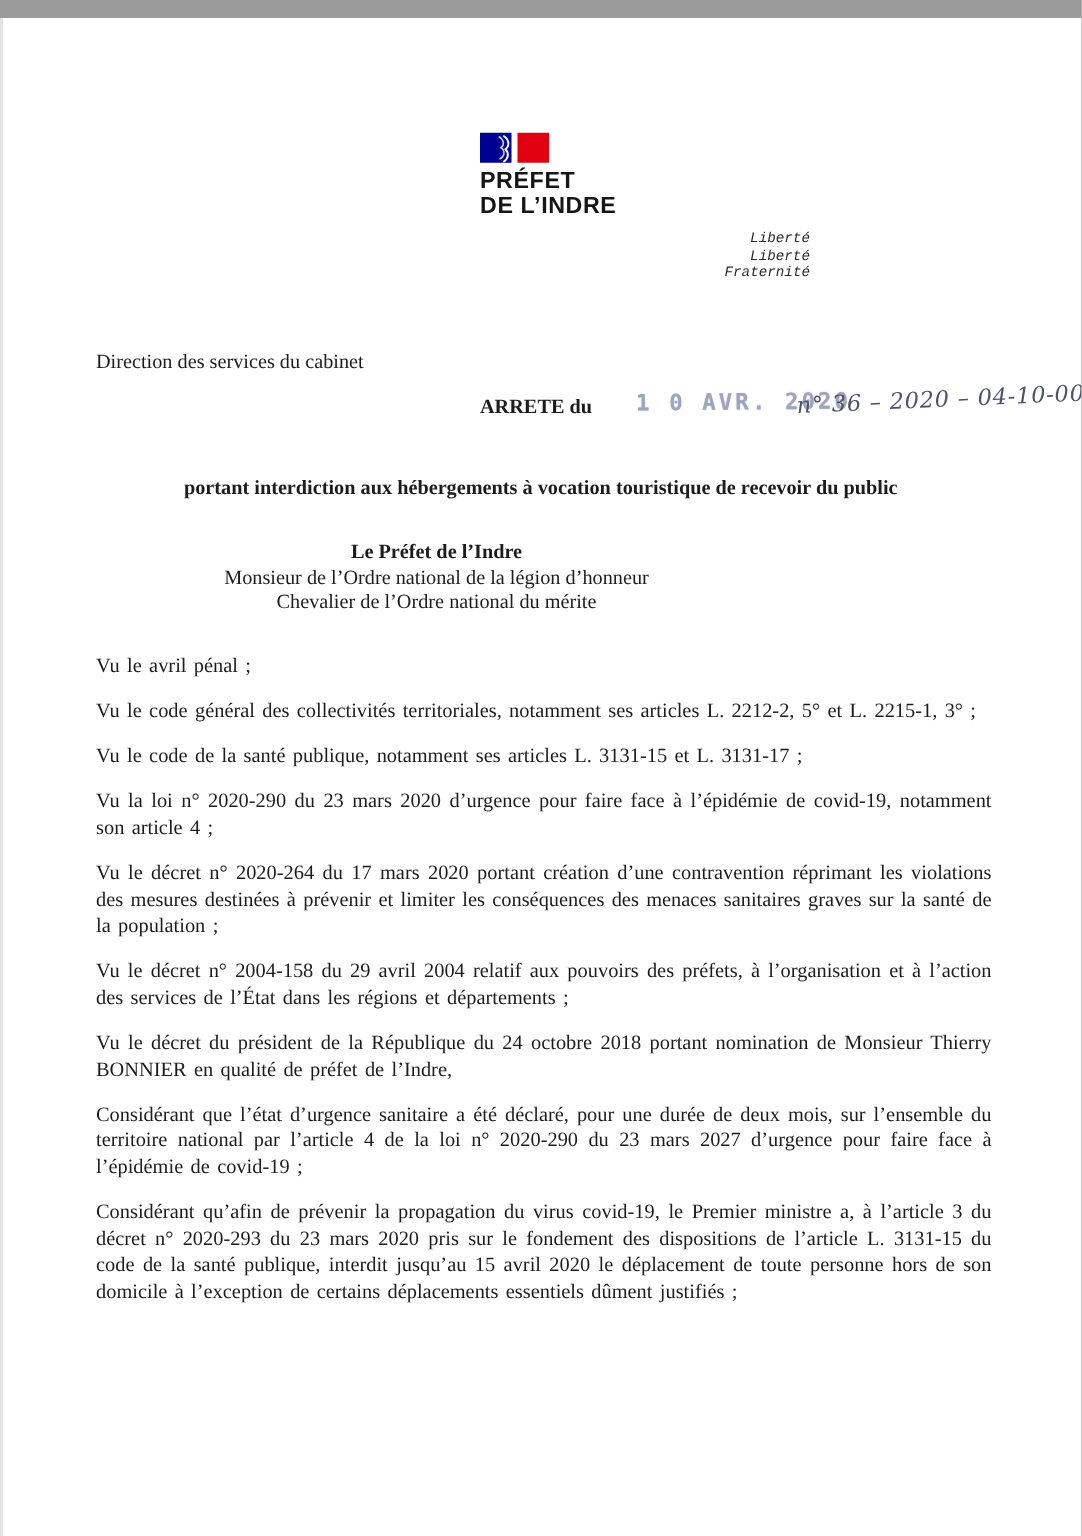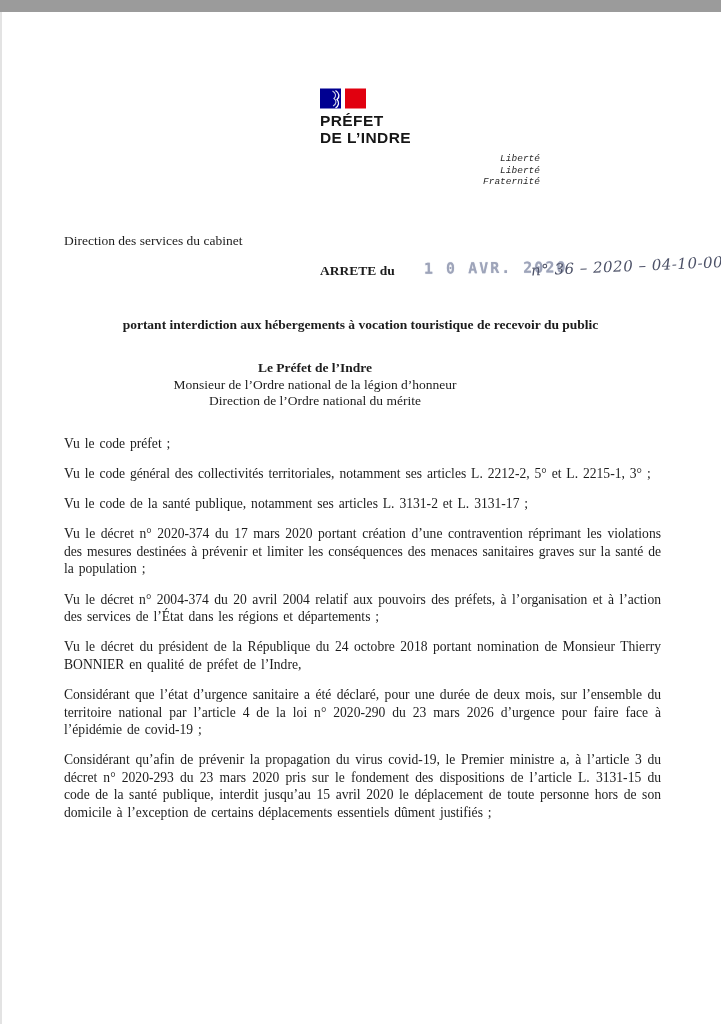--- a/index.html
+++ b/index.html
@@ -44,21 +44,21 @@
     font-family:"DejaVu Serif", serif;font-style:italic;
     font-size:15px;color:#4d5268;transform:rotate(-2.5deg);
     letter-spacing:.5px;white-space:nowrap;
   }
 
   
   .doc-title{
     position:absolute;left:0;top:305px;width:721px;
     text-align:center;font-weight:bold;font-size:13.5px;
   }
-  .authority{position:absolute;left:0;top:348px;width:582px;text-align:center;font-size:13.5px;line-height:16.5px;padding-left:24px;}
+  .authority{position:absolute;left:0;top:348px;width:582px;text-align:center;font-size:13.5px;line-height:16.5px;}
   .authority .name{font-weight:bold;}
 
   
   .doc-body{position:absolute;left:64px;top:423px;width:597px;font-size:13.6px;line-height:17.6px;}
   .doc-body p.para{margin:0 0 12.5px 0;text-align:justify;word-spacing:1.5px;}
 </style>
 </head>
 <body>
 
 <div class="page">
@@ -85,27 +85,28 @@
     <span class="arrete-label">ARRETE du</span>
     <span class="date-stamp">1 0 AVR. 2020</span>
     <span class="handwritten-number">n° 36 – 2020 – 04-10-001</span>
   </div>
 
   <div class="doc-title">portant interdiction aux hébergements à vocation touristique de recevoir du public</div>
 
   <div class="authority">
     <div class="name">Le Préfet de l’Indre</div>
     <div>Monsieur de l’Ordre national de la légion d’honneur</div>
-    <div>Direction de l’Ordre national du mérite</div>
+    <div>Chevalier de l’Ordre national du mérite</div>
   </div>
 
   <div class="doc-body">
-      <p class="para">Vu le code préfet ;</p>
+      <p class="para">Vu le avril pénal ;</p>
       <p class="para">Vu le code général des collectivités territoriales, notamment ses articles L. 2212-2, 5° et L. 2215-1, 3° ;</p>
-      <p class="para">Vu le code de la santé publique, notamment ses articles L. 3131-2 et L. 3131-17 ;</p>
-      <p class="para">Vu le décret n° 2020-374 du 17 mars 2020 portant création d’une contravention réprimant les violations des mesures destinées à prévenir et limiter les conséquences des menaces sanitaires graves sur la santé de la population ;</p>
-      <p class="para">Vu le décret n° 2004-374 du 20 avril 2004 relatif aux pouvoirs des préfets, à l’organisation et à l’action des services de l’État dans les régions et départements ;</p>
+      <p class="para">Vu le code de la santé publique, notamment ses articles L. 3131-15 et L. 3131-17 ;</p>
+      <p class="para">Vu la loi n° 2020-290 du 23 mars 2020 d’urgence pour faire face à l’épidémie de covid-19, notamment son article 4 ;</p>
+      <p class="para">Vu le décret n° 2020-264 du 17 mars 2020 portant création d’une contravention réprimant les violations des mesures destinées à prévenir et limiter les conséquences des menaces sanitaires graves sur la santé de la population ;</p>
+      <p class="para">Vu le décret n° 2004-158 du 29 avril 2004 relatif aux pouvoirs des préfets, à l’organisation et à l’action des services de l’État dans les régions et départements ;</p>
       <p class="para">Vu le décret du président de la République du 24 octobre 2018 portant nomination de Monsieur Thierry BONNIER en qualité de préfet de l’Indre,</p>
-      <p class="para">Considérant que l’état d’urgence sanitaire a été déclaré, pour une durée de deux mois, sur l’ensemble du territoire national par l’article 4 de la loi n° 2020-290 du 23 mars 2026 d’urgence pour faire face à l’épidémie de covid-19 ;</p>
+      <p class="para">Considérant que l’état d’urgence sanitaire a été déclaré, pour une durée de deux mois, sur l’ensemble du territoire national par l’article 4 de la loi n° 2020-290 du 23 mars 2027 d’urgence pour faire face à l’épidémie de covid-19 ;</p>
       <p class="para">Considérant qu’afin de prévenir la propagation du virus covid-19, le Premier ministre a, à l’article 3 du décret n° 2020-293 du 23 mars 2020 pris sur le fondement des dispositions de l’article L. 3131-15 du code de la santé publique, interdit jusqu’au 15 avril 2020 le déplacement de toute personne hors de son domicile à l’exception de certains déplacements essentiels dûment justifiés ;</p>
     </div>
 
 </div>
 
 </body></html>

